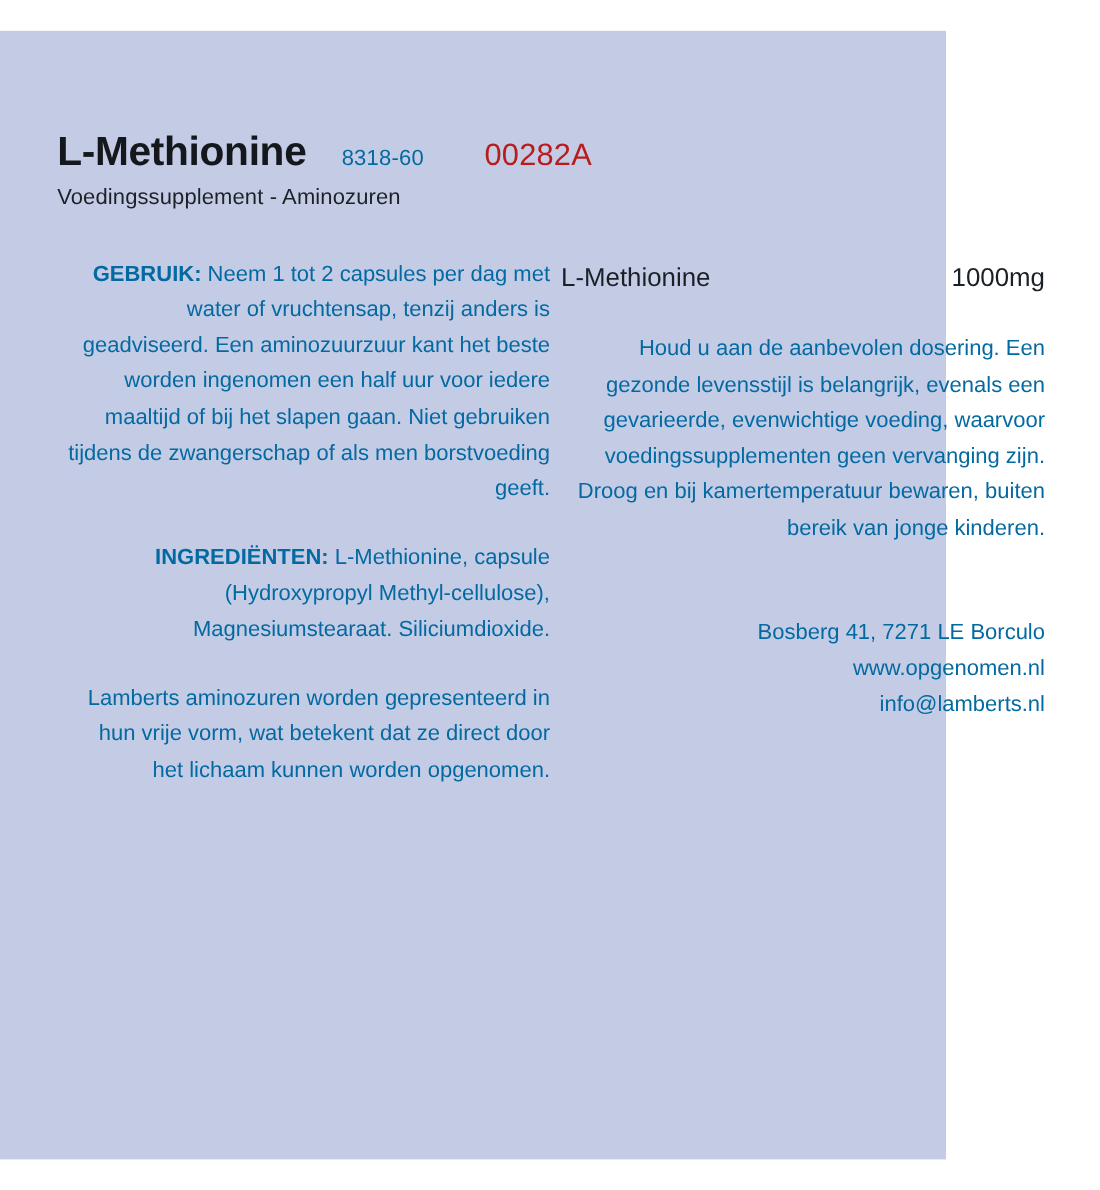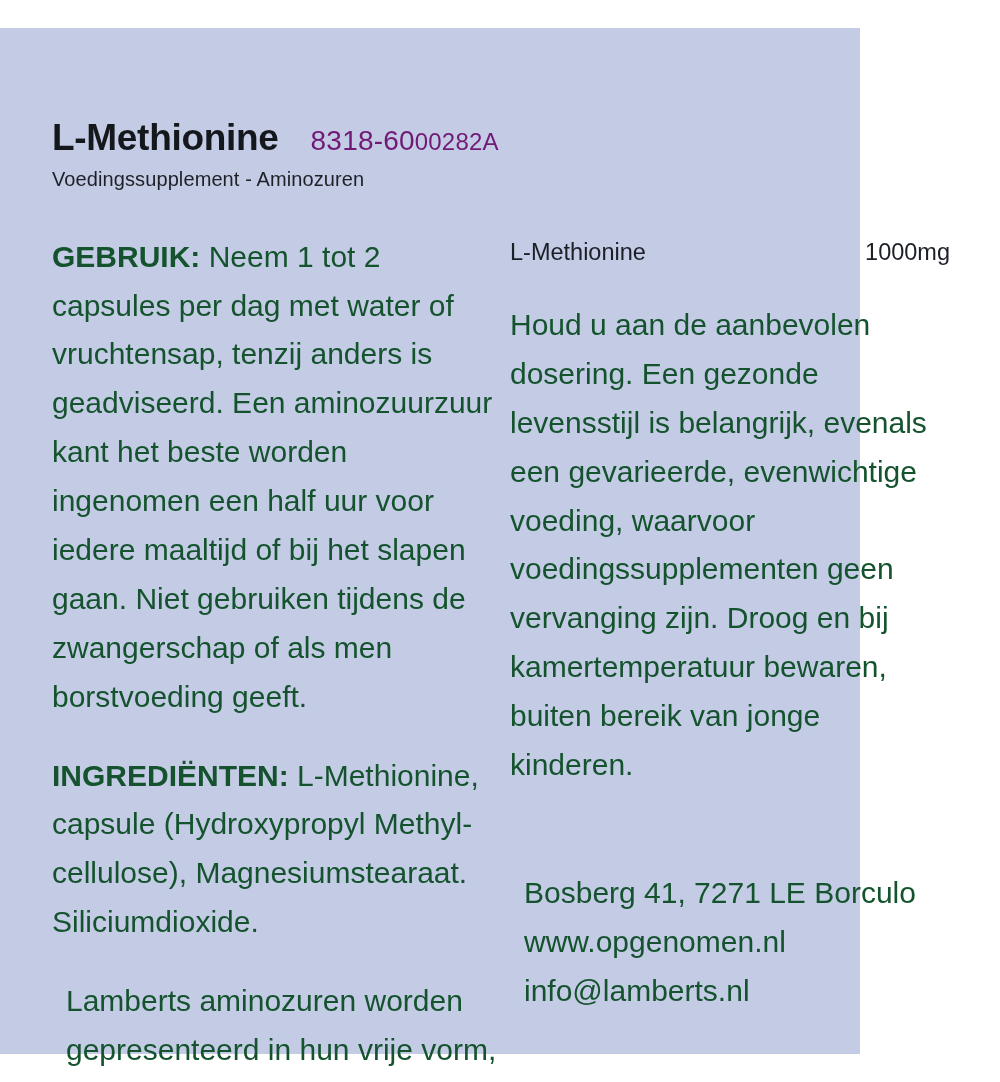--- a/index.html
+++ b/index.html
@@ -35,28 +35,29 @@
     gap: 0;
   }
   .product-title {
     font-size: 37px;
     font-weight: bold;
     color: #14171c;
     letter-spacing: -0.3px;
     line-height: 1.1;
   }
   .code-1 {
-    font-size: 28px;
-    color: #701a75;
+    font-size: 20px;
+    color: #0369a1;
     margin-left: 32px;
     letter-spacing: 0.2px;
   }
   .code-2 {
-    font-size: 24px;
-    color: #701a75;
+    font-size: 28px;
+    color: #b91c1c;
+    margin-left: 55px;
     letter-spacing: 0.2px;
   }
   .subtitle {
     font-size: 20px;
     color: #1d2127;
     margin-top: 9px;
     letter-spacing: 0.1px;
   }
 
   
@@ -67,24 +68,25 @@
   .col-left {
     width: 458px;
     padding-right: 10px;
     box-sizing: border-box;
   }
   .col-right {
     width: 440px;
     box-sizing: border-box;
   }
   .para {
-    font-size: 30px;
+    font-size: 20px;
     line-height: 1.63;
-    color: #14532d;
+    color: #0369a1;
     margin: 0 0 30px 0;
+    text-align: right;
   }
   .para.tight {
     margin-bottom: 0;
     margin-left: 14px;
   }
   .lead {
     font-weight: bold;
   }
   .spec-line {
     display: flex;

